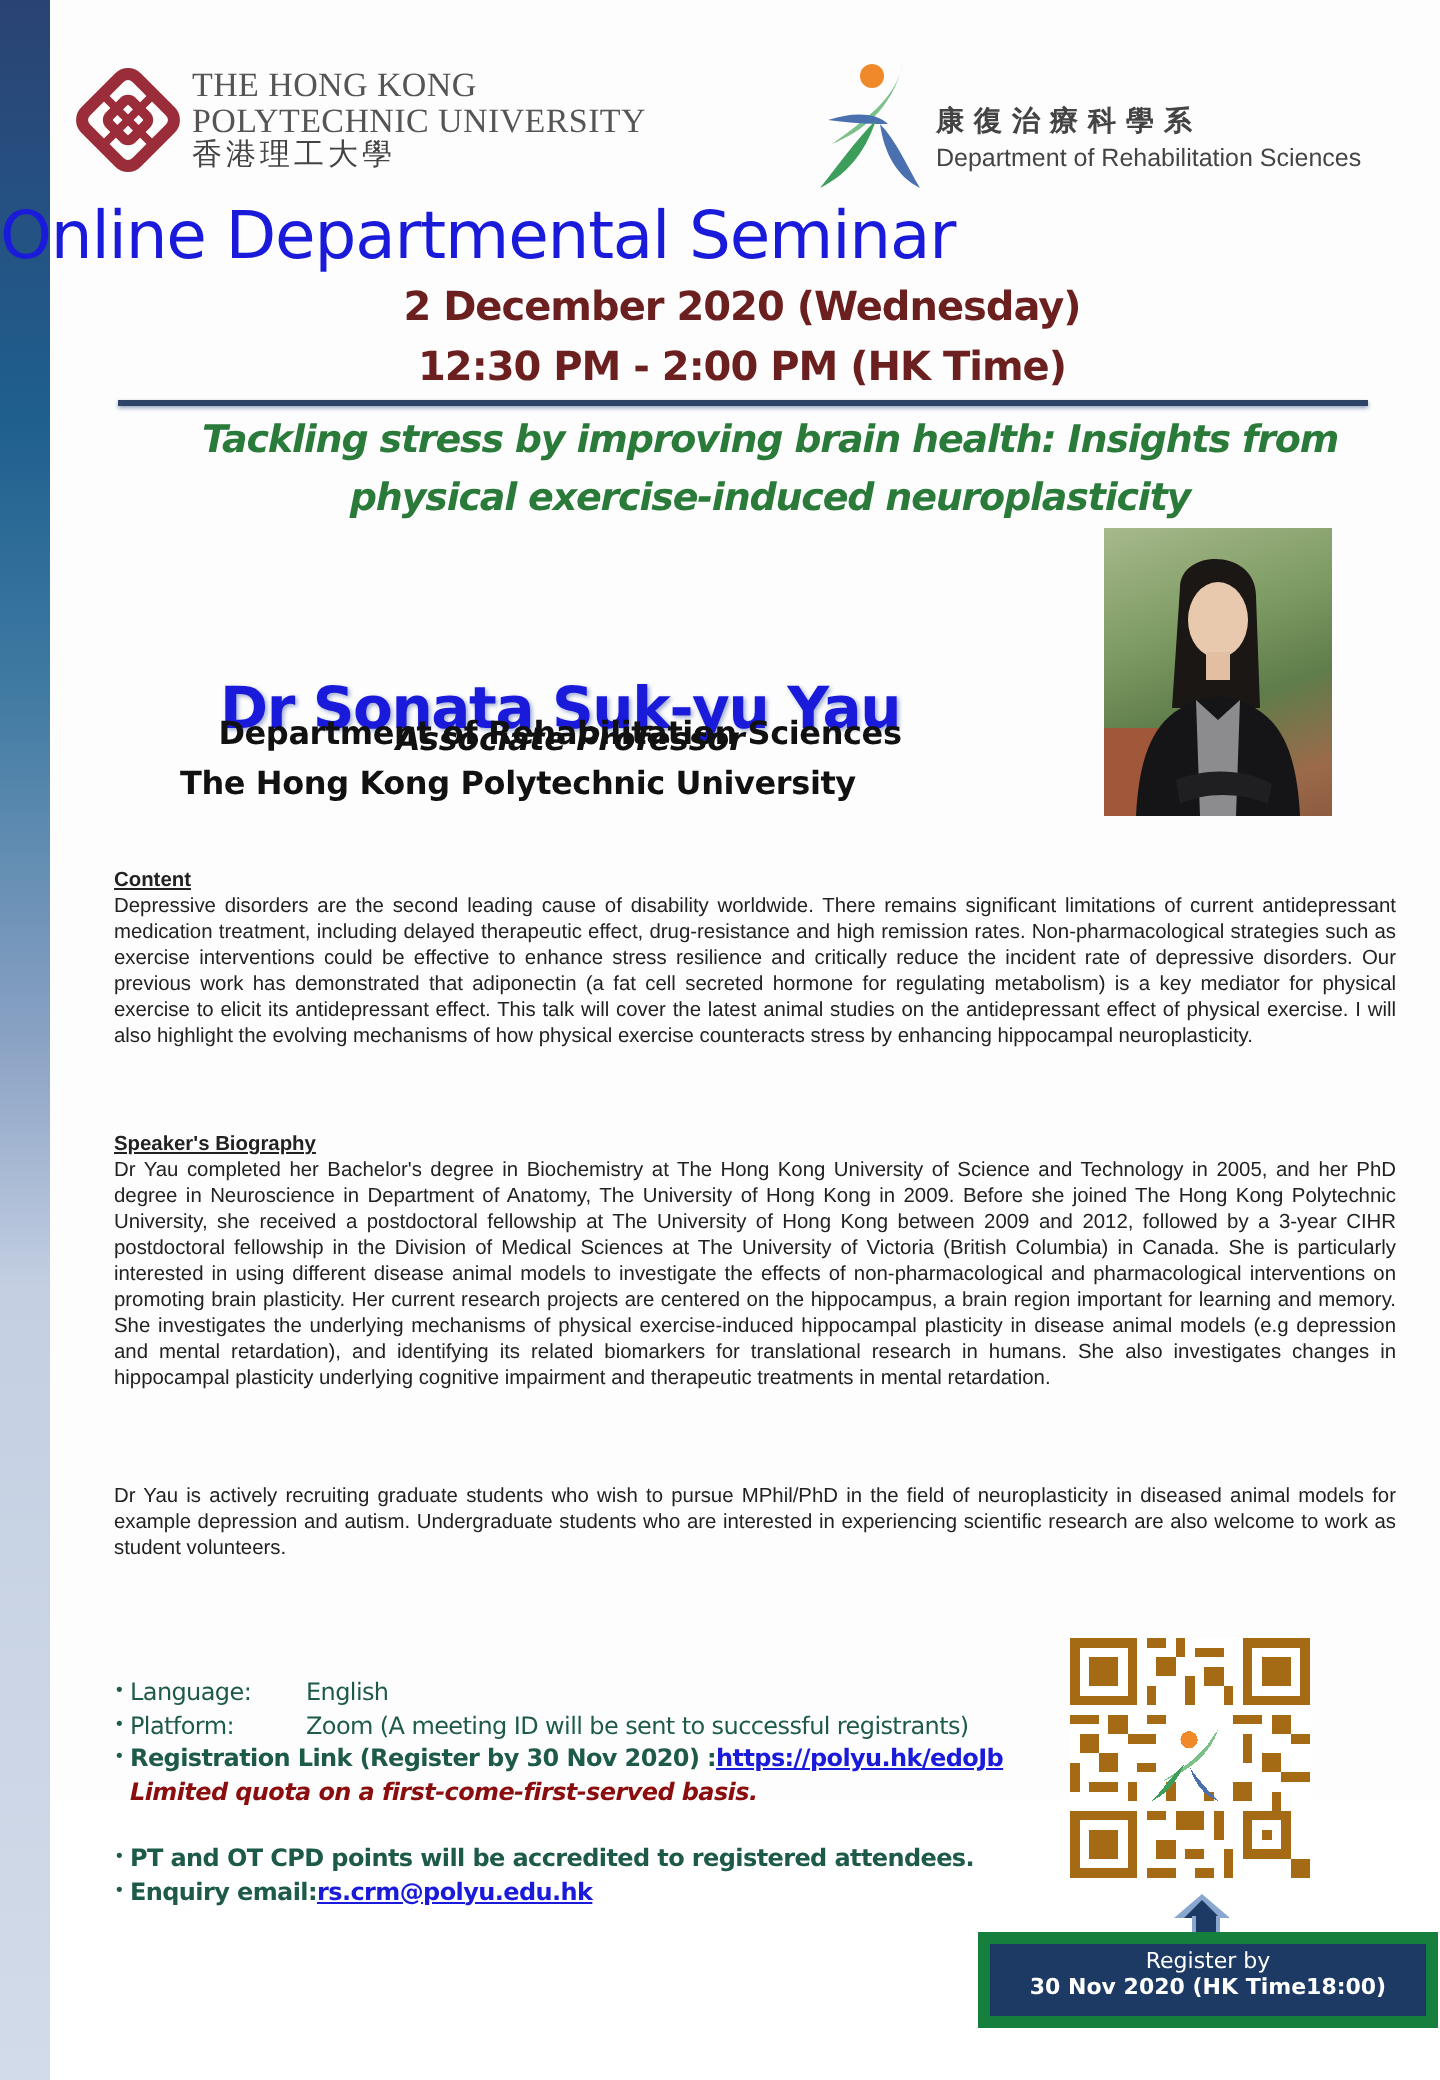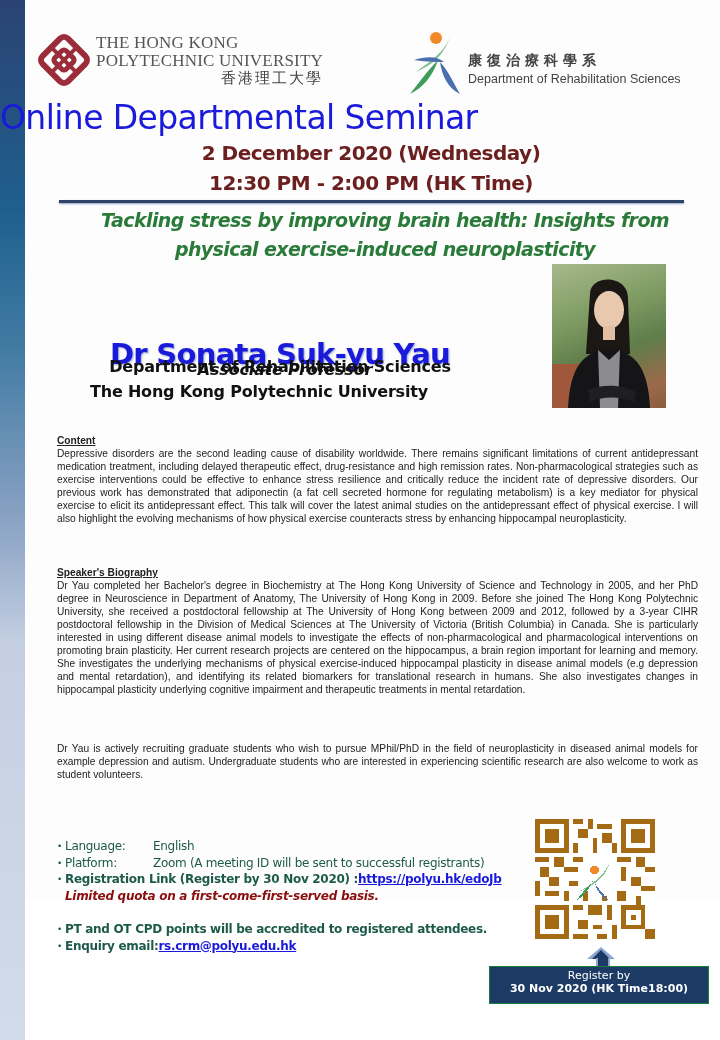--- a/index.html
+++ b/index.html
@@ -8,21 +8,21 @@
     background:linear-gradient(to bottom, #2a4374 0%, #1f5f8e 20%, #3f7aa2 33%, #8aa2c4 50%, #c4cfe2 62%, #d2dbe9 100%); }
   .page { position:absolute; left:25px; top:0; width:695px; height:1040px; background:#fdfdfd; }
   .lower-panel { position:absolute; left:25px; top:900px; width:695px; height:140px; background:#ffffff; }
 
   
   .polyu-logo { position:absolute; left:36px; top:32px; display:flex; align-items:center; }
   .polyu-mark { width:56px; height:56px; }
   .polyu-text { margin-left:4px; color:#555; font-family:"Liberation Serif", serif; line-height:1.0; }
   .polyu-text .l1 { font-size:17px; letter-spacing:0.2px; }
   .polyu-text .l2 { font-size:17px; letter-spacing:0.2px; margin-top:1px; }
-  .polyu-text .l3 { font-size:15px; margin-top:2px; letter-spacing:2px; color:#444;text-align:right; }
+  .polyu-text .l3 { font-size:15px; margin-top:2px; letter-spacing:2px; color:#444; }
   .rs-logo { position:absolute; left:408px; top:26px; display:flex; align-items:flex-end; }
   .rs-mark { width:58px; height:72px; }
   .rs-text { margin-left:2px; margin-bottom:12px; color:#444; }
   .rs-text .zh { font-size:14px; letter-spacing:5px; font-weight:bold; }
   .rs-text .en { font-size:12.5px; margin-top:2px; }
 
   .title { position:absolute; left:0; width:620px; top:98px; text-align:left; color:#1a1adb; font-size:33px; font-family:"DejaVu Sans", sans-serif; letter-spacing:-0.6px; }
   .date { position:absolute; left:0; width:742px; top:141px; text-align:center; color:#6b1f1f; font-size:20px; font-weight:bold; font-family:"DejaVu Sans", sans-serif; letter-spacing:-0.5px; }
   .time { position:absolute; left:0; width:742px; top:171px; text-align:center; color:#6b1f1f; font-size:20px; font-weight:bold; font-family:"DejaVu Sans", sans-serif; letter-spacing:-0.5px; }
   .divider { position:absolute; left:59px; top:200px; width:625px; height:3px; background:#2d4468; box-shadow:0 1px 2px #8ea0bd; }
@@ -44,21 +44,21 @@
   .info { position:absolute; left:57px; top:838px; width:460px; font-family:"DejaVu Sans", sans-serif; font-size:12px; color:#1d5a4a; line-height:16.5px; letter-spacing:-0.3px; }
   .info .row { display:flex; white-space:nowrap; }
   .info .bullet { width:8px; font-size:9px; }
   .info .lbl { width:88px; }
   .info b { font-weight:bold; }
   .info a { color:#1a1adb; text-decoration:underline; font-weight:bold; }
   .info .note { color:#8b0d0d; font-style:italic; font-weight:bold; padding-left:8px; }
   .info .gap { height:17px; }
 
   .qr { position:absolute; left:535px; top:819px; width:120px; height:120px; }
-  .reg-box { position:absolute; left:489px; top:966px; width:218px; height:36px; background:#1c3a63; border:1px solid #15803d; color:#fff; text-align:center; font-family:"DejaVu Sans", sans-serif; }
+  .reg-box { position:absolute; left:489px; top:966px; width:218px; height:36px; background:#1c3a63; border:6px solid #15803d; color:#fff; text-align:center; font-family:"DejaVu Sans", sans-serif; }
   .reg-box .l1 { font-size:11px; margin-top:2px; }
   .reg-box .l2 { font-size:11px; font-weight:bold; }
   .reg-arrow { position:absolute; left:587px; top:947px; width:0; height:0; border-left:14px solid transparent; border-right:14px solid transparent; border-bottom:12px solid #8aa8cf; }
   .reg-arrow-inner { position:absolute; left:592px; top:950px; width:0; height:0; border-left:9px solid transparent; border-right:9px solid transparent; border-bottom:9px solid #1c3a63; }
   .reg-stem { position:absolute; left:596px; top:958px; width:10px; height:10px; background:#1c3a63; border-left:2px solid #8aa8cf; border-right:2px solid #8aa8cf; }
 </style>
 </head>
 <body>
 
 <div class="sidebar"></div>

